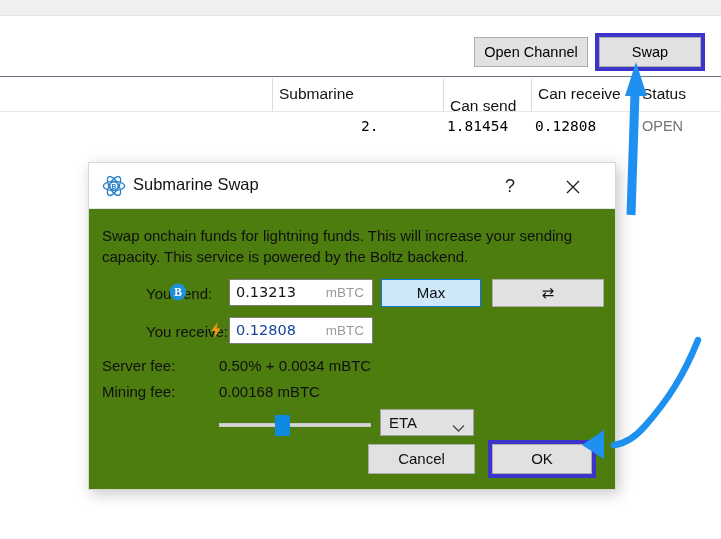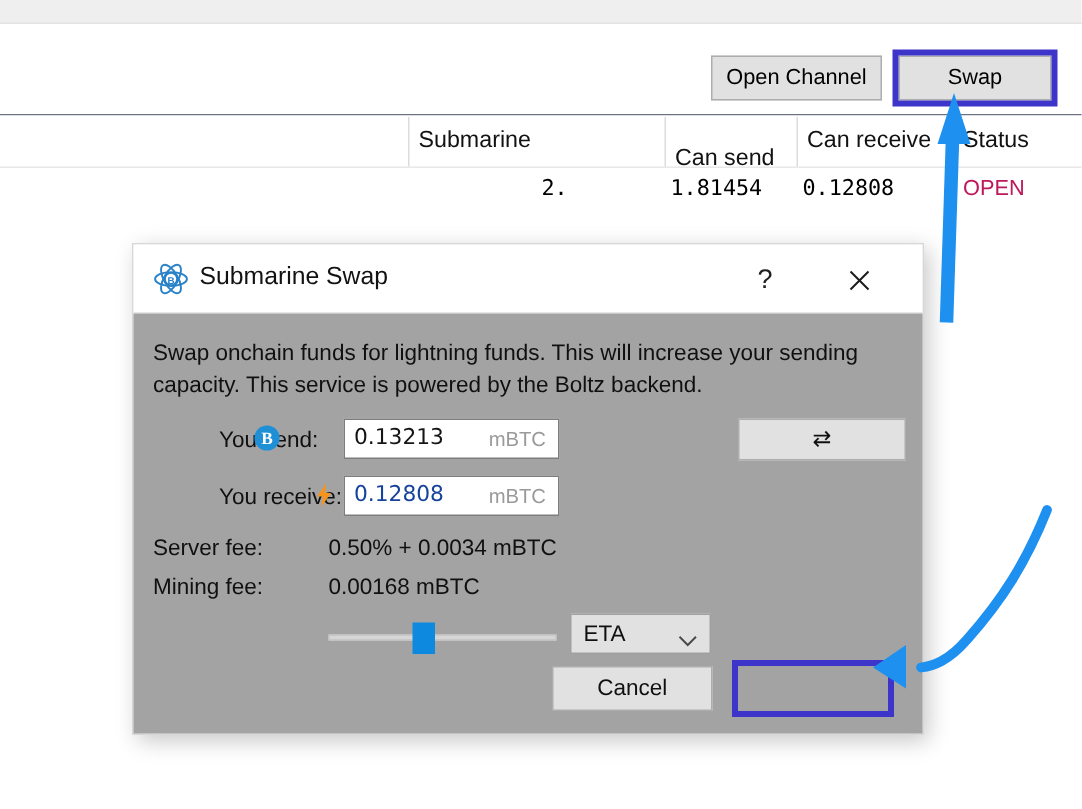--- a/index.html
+++ b/index.html
@@ -96,21 +96,21 @@
     font-family: "DejaVu Sans Mono", monospace;
     font-size: 14.5px;
     color: #000000;
     white-space: nowrap;
   }
   .td-status {
     position: absolute;
     top: 41px;
     font-family: "Liberation Sans", sans-serif;
     font-size: 14.5px;
-    color: #be185d;
+    color: #737373;
     white-space: nowrap;
   }
 
   
   #dialog {
     position: absolute;
     left: 88px; top: 162px;
     width: 528px; height: 328px;
     background: #f0f0f0;
     border: 1px solid #d7d7d7;
@@ -153,21 +153,21 @@
     width: 28px; height: 28px;
     cursor: pointer;
   }
   #close-btn svg { display: block; }
 
   #dialog-body {
     position: absolute;
     left: 0; top: 46px;
     width: 100%;
     height: 280px;
-    background: #a3a3a3;
+    background: #4d7c0f;
   }
   #desc {
     position: absolute;
     left: 13px; top: 16px;
     width: 492px;
     font-size: 15px;
     line-height: 21px;
     color: #101010;
   }
 
@@ -384,20 +384,21 @@
     <div class="row-icon" id="icon-btc">
       <svg width="18" height="18" viewBox="0 0 18 18">
         <circle cx="9" cy="9" r="8.4" fill="#1f8fd6"></circle>
         <text x="9" y="13" font-family="'Liberation Serif',serif" font-size="11.5" font-weight="bold" fill="#ffffff" text-anchor="middle">B</text>
       </svg>
     </div>
     <div class="amount-field" id="field-send">
       <span class="amount-value" id="val-send" title="0.00000">0.13213</span>
       <span class="amount-unit">mBTC</span>
     </div>
+    <div id="btn-max">Max</div>
     <div id="btn-swap-dir">⇄</div>
 
     <div class="form-label" id="lbl-you-receive">You receive:</div>
     <div class="row-icon" id="icon-bolt">
       <svg width="18" height="18" viewBox="0 0 18 18">
         <path d="M10.6 1 L4.4 10 L8.3 10 L7.2 17 L13.6 7.6 L9.6 7.6 Z" fill="#f7931a"></path>
       </svg>
     </div>
     <div class="amount-field" id="field-receive">
       <span class="amount-value" id="val-receive" title="0.00000">0.12808</span>
@@ -417,20 +418,21 @@
     <div id="eta-select">
       <span id="eta-label">ETA</span>
       <span id="eta-chevron">
         <svg width="13" height="9" viewBox="0 0 13 9">
           <path d="M1 1.5 L6.5 7 L12 1.5" stroke="#4a4a4a" stroke-width="1.3" fill="none"></path>
         </svg>
       </span>
     </div>
 
     <div class="dlg-btn" id="btn-cancel">Cancel</div>
+    <div class="dlg-btn" id="btn-ok">OK</div>
     <div id="ok-highlight"></div>
   </div>
 </div>
 
 <svg id="annotations" viewBox="0 0 721 539" xmlns="http://www.w3.org/2000/svg">
 
   <g>
     <path d="M631 215 L635 93" stroke="#1e90f0" stroke-width="9" stroke-linecap="butt" fill="none"></path>
     <path d="M636 62 L647 96 L625 96 Z" fill="#1e90f0"></path>
   </g>

